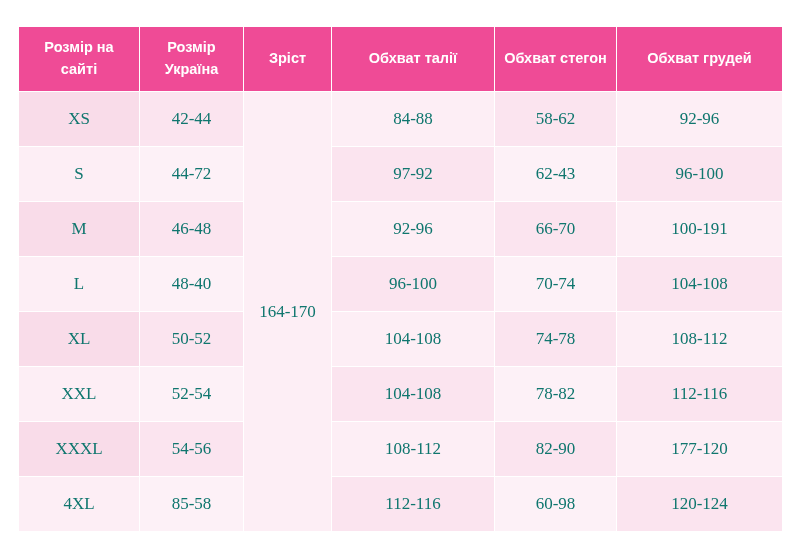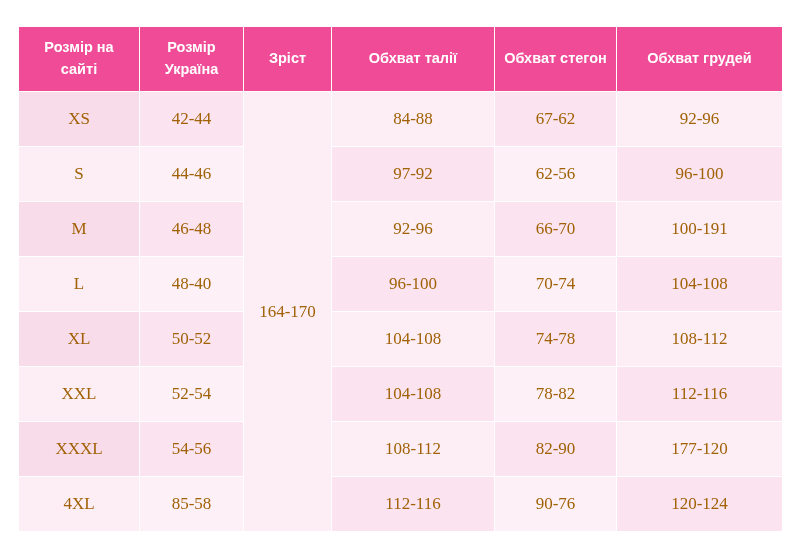--- a/index.html
+++ b/index.html
@@ -28,21 +28,21 @@
   table.size-table {
     border-collapse: collapse;
     width: 764px;
     table-layout: fixed;
   }
   table.size-table th,
   table.size-table td {
     border: 1px solid #ffffff;
     text-align: center;
     vertical-align: middle;
-    color: #a16207;
+    color: #0f766e;
     font-size: 17px;
   }
   table.size-table thead th {
     background: #ef4b96;
     color: #ffffff;
     font-family: "Liberation Sans", sans-serif;
     font-size: 14.5px;
     font-weight: bold;
     line-height: 1.5;
     height: 56px;
@@ -102,28 +102,28 @@
           <th>Обхват стегон</th>
           <th>Обхват грудей</th>
         </tr>
       </thead>
       <tbody>
         <tr>
           <td class="c-site">XS</td>
           <td class="c-ua">42-44</td>
           <td class="c-height" rowspan="8">164-170</td>
           <td class="c-chest">84-88</td>
-          <td class="c-waist">67-62</td>
+          <td class="c-waist">58-62</td>
           <td class="c-hips">92-96</td>
         </tr>
         <tr>
           <td class="c-site">S</td>
-          <td class="c-ua">44-46</td>
+          <td class="c-ua">44-72</td>
           <td class="c-chest">97-92</td>
-          <td class="c-waist">62-56</td>
+          <td class="c-waist">62-43</td>
           <td class="c-hips">96-100</td>
         </tr>
         <tr>
           <td class="c-site">M</td>
           <td class="c-ua">46-48</td>
           <td class="c-chest">92-96</td>
           <td class="c-waist">66-70</td>
           <td class="c-hips">100-191</td>
         </tr>
         <tr>
@@ -151,19 +151,19 @@
           <td class="c-site">XXXL</td>
           <td class="c-ua">54-56</td>
           <td class="c-chest">108-112</td>
           <td class="c-waist">82-90</td>
           <td class="c-hips">177-120</td>
         </tr>
         <tr>
           <td class="c-site">4XL</td>
           <td class="c-ua">85-58</td>
           <td class="c-chest">112-116</td>
-          <td class="c-waist">90-76</td>
+          <td class="c-waist">60-98</td>
           <td class="c-hips">120-124</td>
         </tr>
       </tbody>
     </table>
   </div>
 </div>
 
 </body></html>

